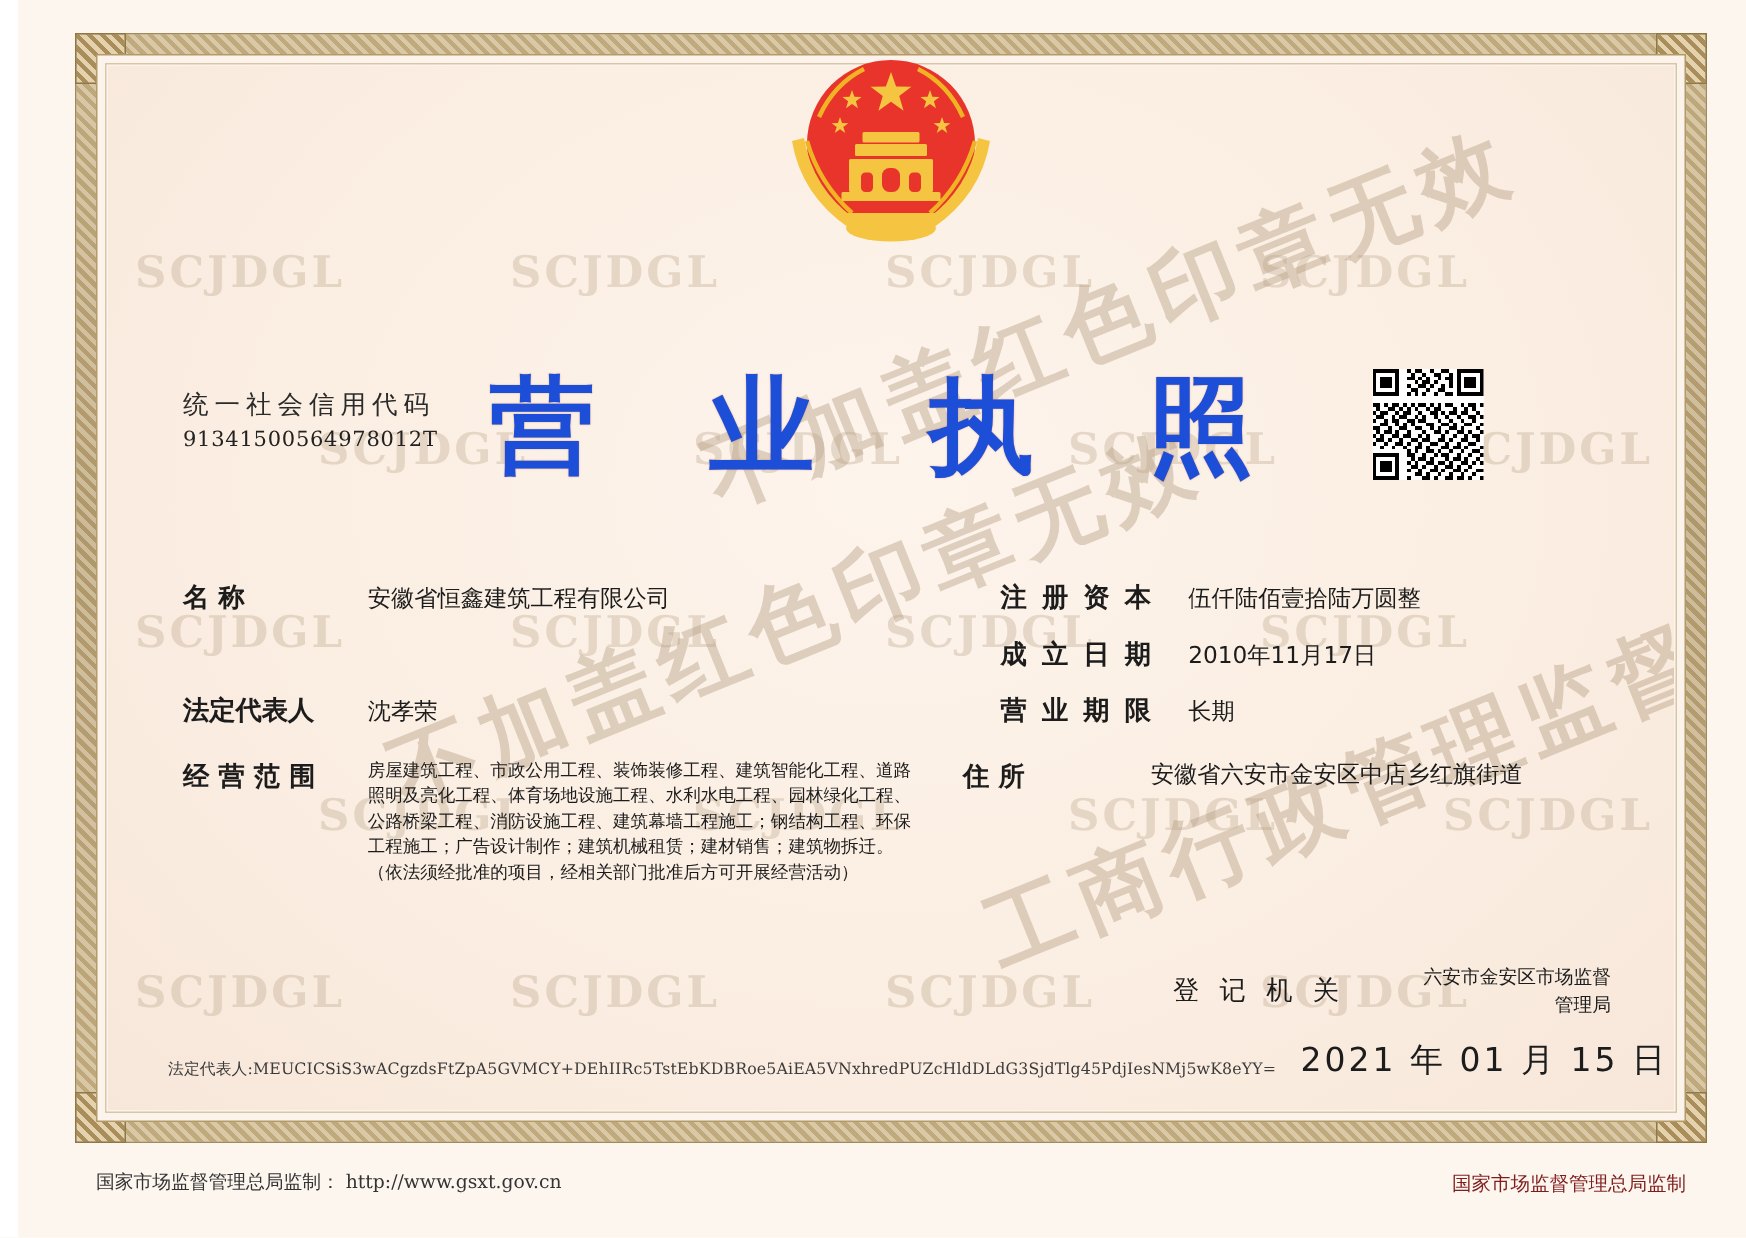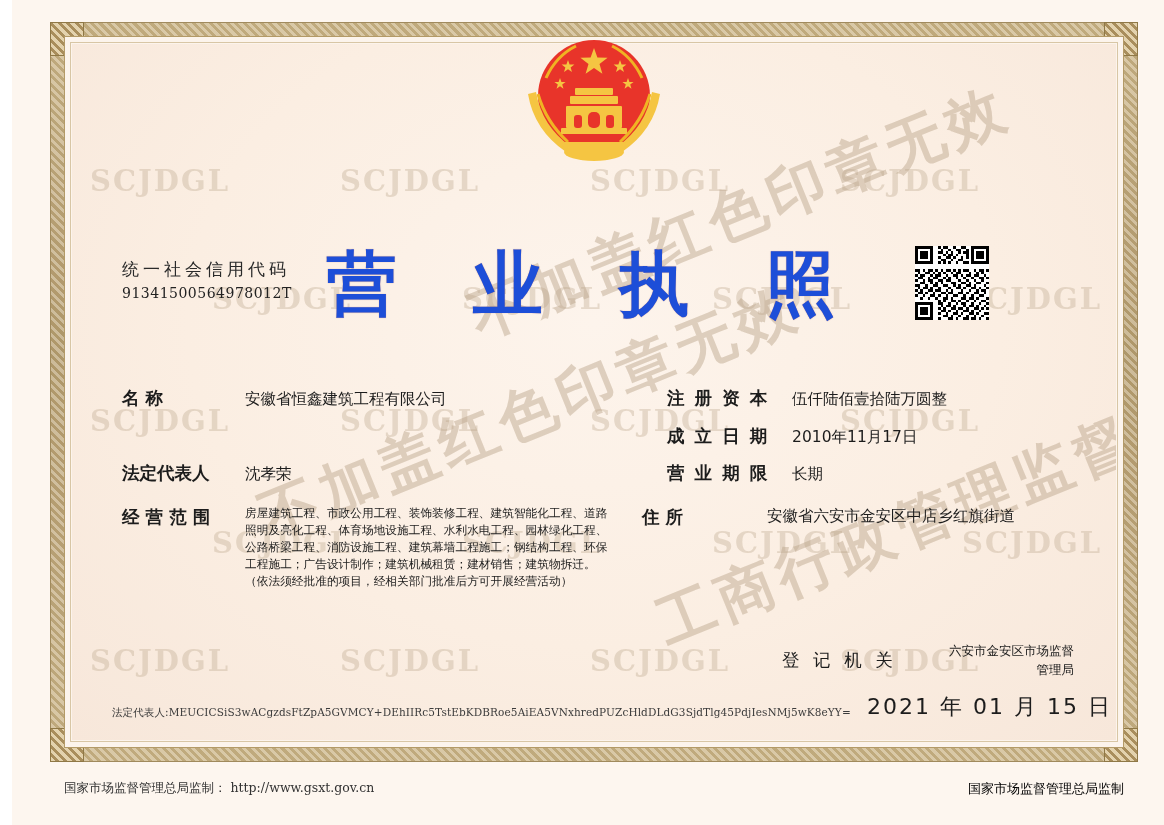--- a/index.html
+++ b/index.html
@@ -140,21 +140,21 @@
     font-family:"DejaVu Serif","Liberation Serif",serif;
     letter-spacing:.1px;
   }
   .footer-left{
     position:absolute;left:52px;top:780px;
     font-size:12.5px;color:#333;
     font-family:"DejaVu Serif","Liberation Serif",serif;
   }
   .footer-right{
     position:absolute;right:52px;top:780px;
-    font-size:13px;color:#000000;
+    font-size:13px;color:#7f1d1d;
     font-family:"DejaVu Sans","Liberation Sans",sans-serif;
   }
 </style>
 </head>
 <body>
 
 <div class="page">
 
   <div class="frame-outer"></div>
   <div class="corner" style="left:38px;top:22px;"></div>

